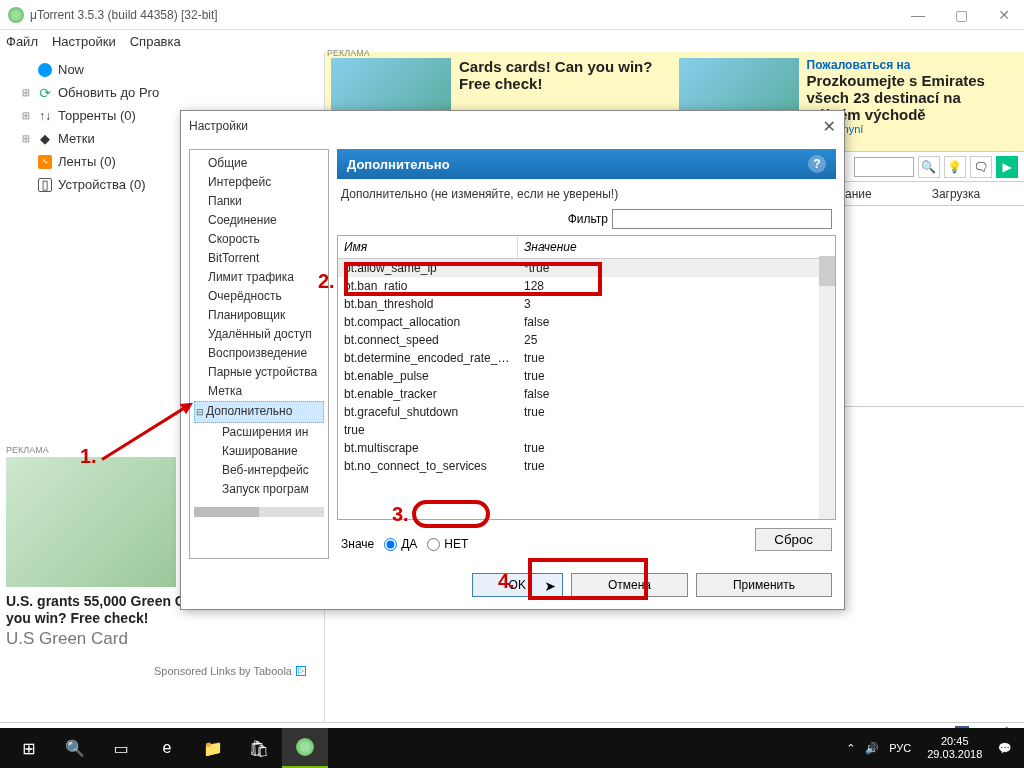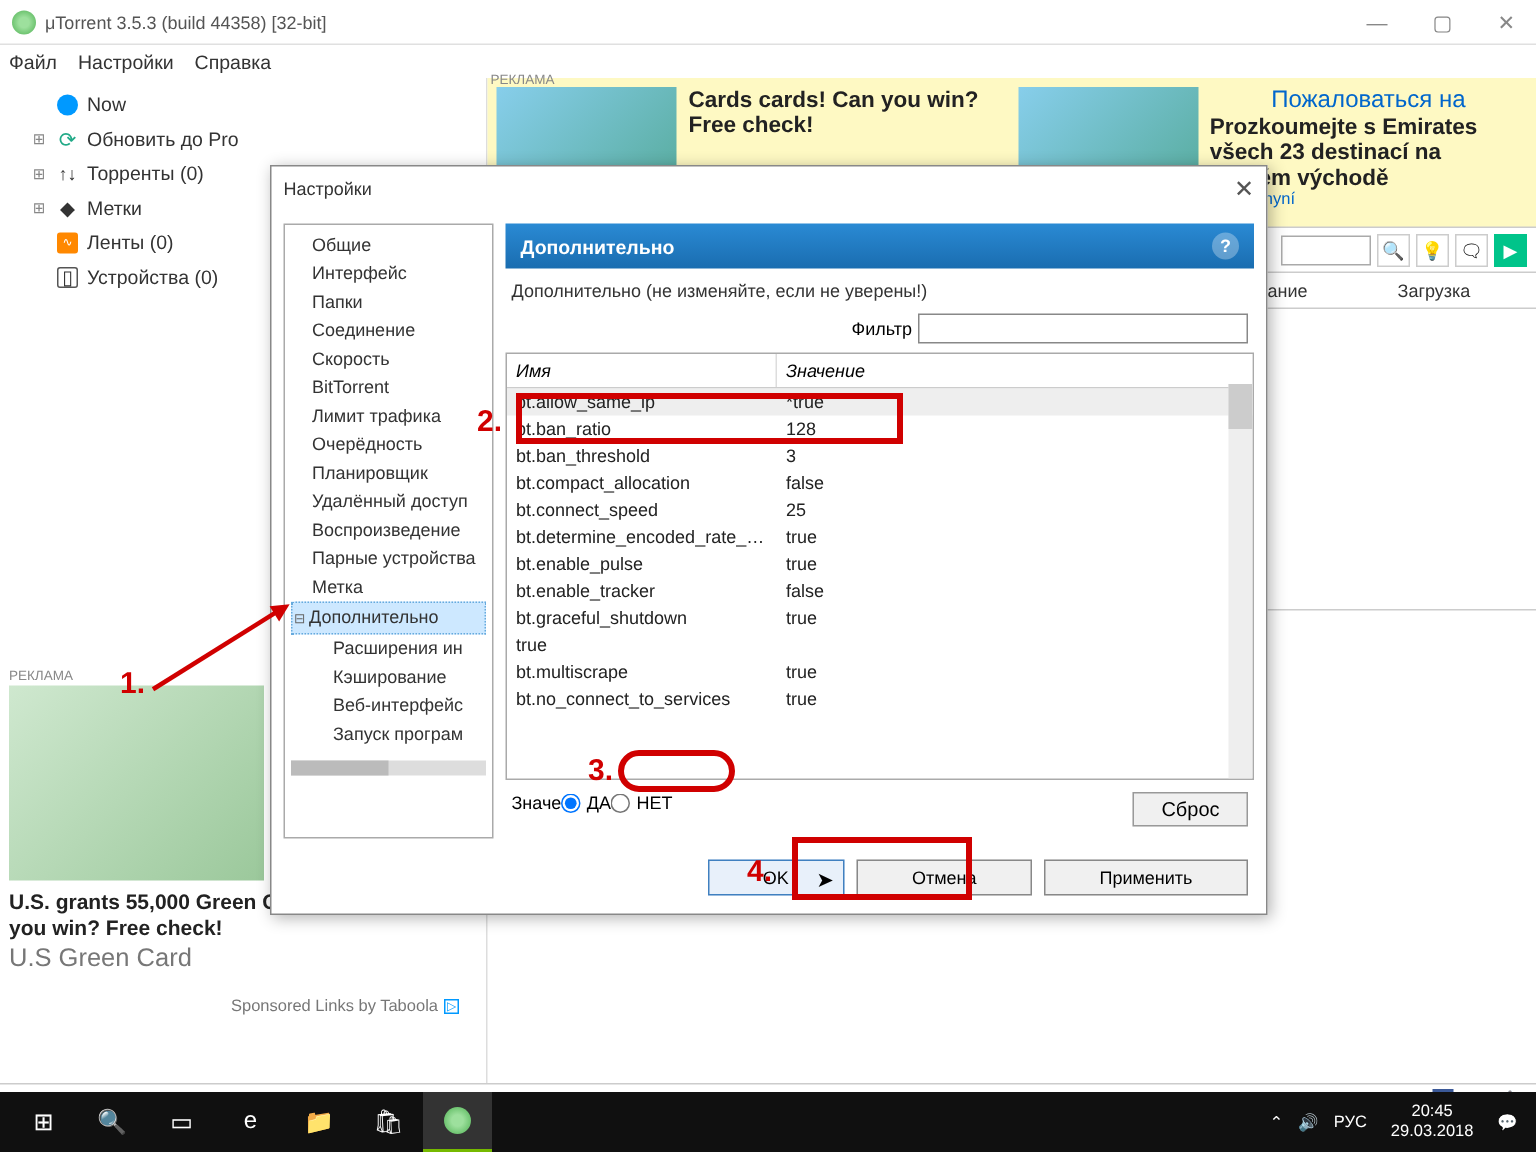--- a/index.html
+++ b/index.html
@@ -26,21 +26,21 @@
 .icon.down-arrow { color: #333; font-size: 12px; }
 .icon.tag { color: #333; }
 .icon.rss { background: #ff8800; color: #fff; font-size: 8px; border-radius: 2px; }
 .icon.device { border: 1px solid #555; border-radius: 2px; }
 
 .content { flex: 1; display: flex; flex-direction: column; position: relative; }
 .ad-label { position: absolute; top: -4px; left: 2px; font-size: 9px; color: #888; }
 .ad-banner { height: 100px; background: #fef9c3; border-bottom: 1px solid #ccc; display: flex; padding: 6px; gap: 8px; font-size: 15px; font-weight: bold; color: #222; overflow: hidden; }
 .ad-banner .ad-img { width: 120px; height: 80px; background: linear-gradient(135deg, #87ceeb, #5a9); flex-shrink: 0; }
 .ad-banner .ad-text { flex: 1; }
-.ad-banner .complaint { font-size: 16px; color: #0066cc; font-weight: normal; text-align: center; }
+.ad-banner .complaint { font-size: 12px; color: #0066cc; font-weight: bold; text-align: left; }
 
 .toolbar { height: 30px; border-bottom: 1px solid #ccc; display: flex; align-items: center; padding: 0 6px; gap: 4px; font-size: 12px; }
 .toolbar .search { border: 1px solid #aaa; height: 20px; width: 60px; margin-left: auto; }
 .toolbar .sbtn { width: 22px; height: 22px; border: 1px solid #ccc; display: flex; align-items: center; justify-content: center; font-size: 12px; }
 .toolbar .sbtn.accent { background: #00c48a; color: #fff; border: none; }
 
 .grid-header { height: 24px; background: #fff; border-bottom: 1px solid #ccc; display: flex; font-size: 12px; color: #333; align-items: center; padding-left: 520px; gap: 60px; }
 
 .details-panel { margin-top: 200px; padding: 10px; font-size: 12px; color: #333; border-top: 1px solid #ccc; }
 .details-panel .section-title { font-weight: bold; margin-bottom: 6px; }
@@ -84,21 +84,21 @@
 .dialog .settings-grid { flex: 1; border: 1px solid #aaa; position: relative; overflow: hidden; }
 .dialog .settings-grid .ghdr { display: flex; background: #fff; border-bottom: 1px solid #ccc; font-size: 12px; font-style: italic; }
 .dialog .settings-grid .ghdr .col1 { width: 180px; padding: 4px 6px; border-right: 1px solid #ddd; }
 .dialog .settings-grid .ghdr .col2 { flex: 1; padding: 4px 6px; }
 .dialog .settings-grid .grow { display: flex; font-size: 12px; color: #222; }
 .dialog .settings-grid .grow .c1 { width: 180px; padding: 2px 6px; white-space: nowrap; overflow: hidden; text-overflow: ellipsis; }
 .dialog .settings-grid .grow .c2 { flex: 1; padding: 2px 6px; }
 .dialog .settings-grid .grow.selected { background: #eee; }
 .dialog .settings-grid .vsb { position: absolute; right: 0; top: 20px; bottom: 0; width: 16px; background: #eee; }
 .dialog .settings-grid .vsb .thumb { width: 100%; height: 30px; background: #ccc; }
-.dialog .value-row { display: flex; align-items: flex-start; gap: 0; padding: 8px 4px; font-size: 12px; }
+.dialog .value-row { display: flex; align-items: flex-end; gap: 10px; padding: 8px 4px; font-size: 12px; }
 .dialog .value-row .reset { margin-left: auto; padding: 3px 18px; border: 1px solid #999; background: #f0f0f0; }
 .dialog .dlg-buttons { display: flex; justify-content: flex-end; gap: 8px; padding: 6px 12px 12px; }
 .dialog .dlg-buttons button { padding: 4px 36px; border: 1px solid #888; background: #f0f0f0; font-size: 12px; position: relative; }
 .dialog .dlg-buttons button.primary { background: #e8f0fa; border-color: #4080c0; }
 .dialog .cursor { position: absolute; pointer-events: none; font-size: 14px; }
 
 
 .callout { position: absolute; z-index: 200; color: #d00000; font-weight: bold; font-size: 20px; pointer-events: none; }
 .redbox { position: absolute; z-index: 200; border: 4px solid #d00000; pointer-events: none; }
 .arrow-line { position: absolute; z-index: 200; background: #d00000; transform-origin: left center; height: 3px; }

